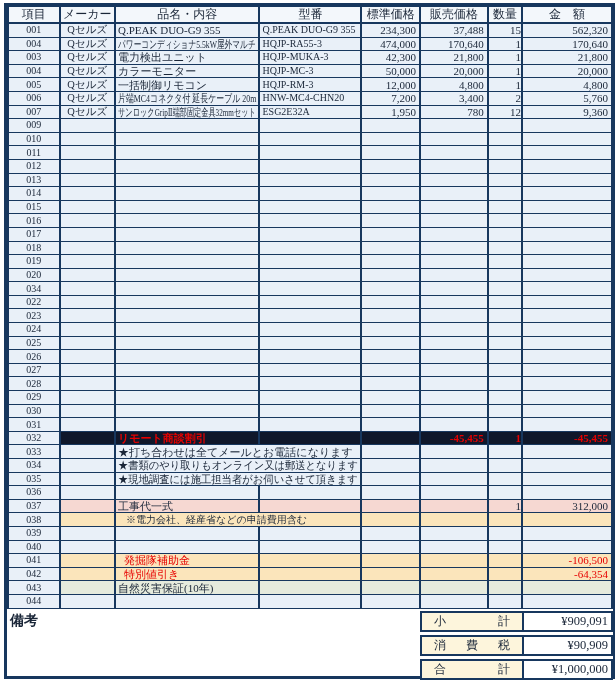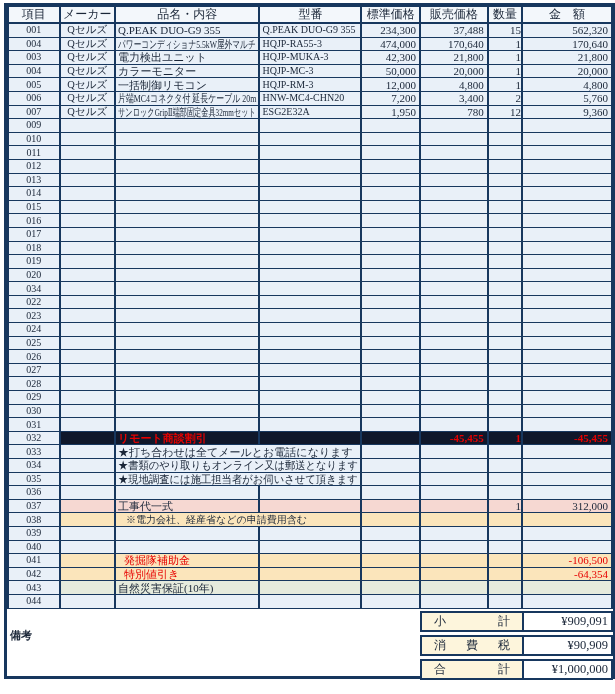--- a/index.html
+++ b/index.html
@@ -18,21 +18,21 @@
   .fit{display:inline-block;white-space:nowrap;transform-origin:0 50%;}
   tr.r-discount td:not(.c-no){background:#0f172a;color:#e60000;font-weight:bold;}
   tr.r-construction td:not(.c-no){background:#f6d8d2;}
   tr.r-subnote td:not(.c-no){background:#fbe5bb;}
   tr.r-subnote td.c-name{font-size:10px;padding-left:10px;}
   tr.r-subsidy td:not(.c-no){background:#fbe5bb;}
   tr.r-subsidy td.c-name,tr.r-subsidy td.c-amount{color:#e60000;padding-left:8px;}
   tr.r-warranty td:not(.c-no){background:#e6ebdd;}
   thead th{border-bottom-width:2px;}
   .footer{height:67px;position:relative;background:#ffffff;}
-  .notes-label{position:absolute;top:3px;left:3px;font-size:11px;font-weight:bold;color:#1a2638;margin-top:16px;}
+  .notes-label{position:absolute;top:3px;left:3px;font-size:14px;font-weight:bold;color:#1a2638;}
   .totals{position:absolute;top:2px;right:0;display:flex;flex-direction:column;gap:3px;}
   .tbox{display:flex;border:2px solid #17375e;height:17px;}
   .tlabel{width:76px;background:#fdf5dc;display:flex;justify-content:space-between;align-items:center;padding:0 12px;font-size:12px;border-right:2px solid #17375e;}
   .tvalue{width:84px;background:#ffffff;display:flex;align-items:center;justify-content:flex-end;padding-right:3px;font-size:12.5px;}
 </style>
 </head>
 <body>
 
 <div class="sheet">
   <table>

